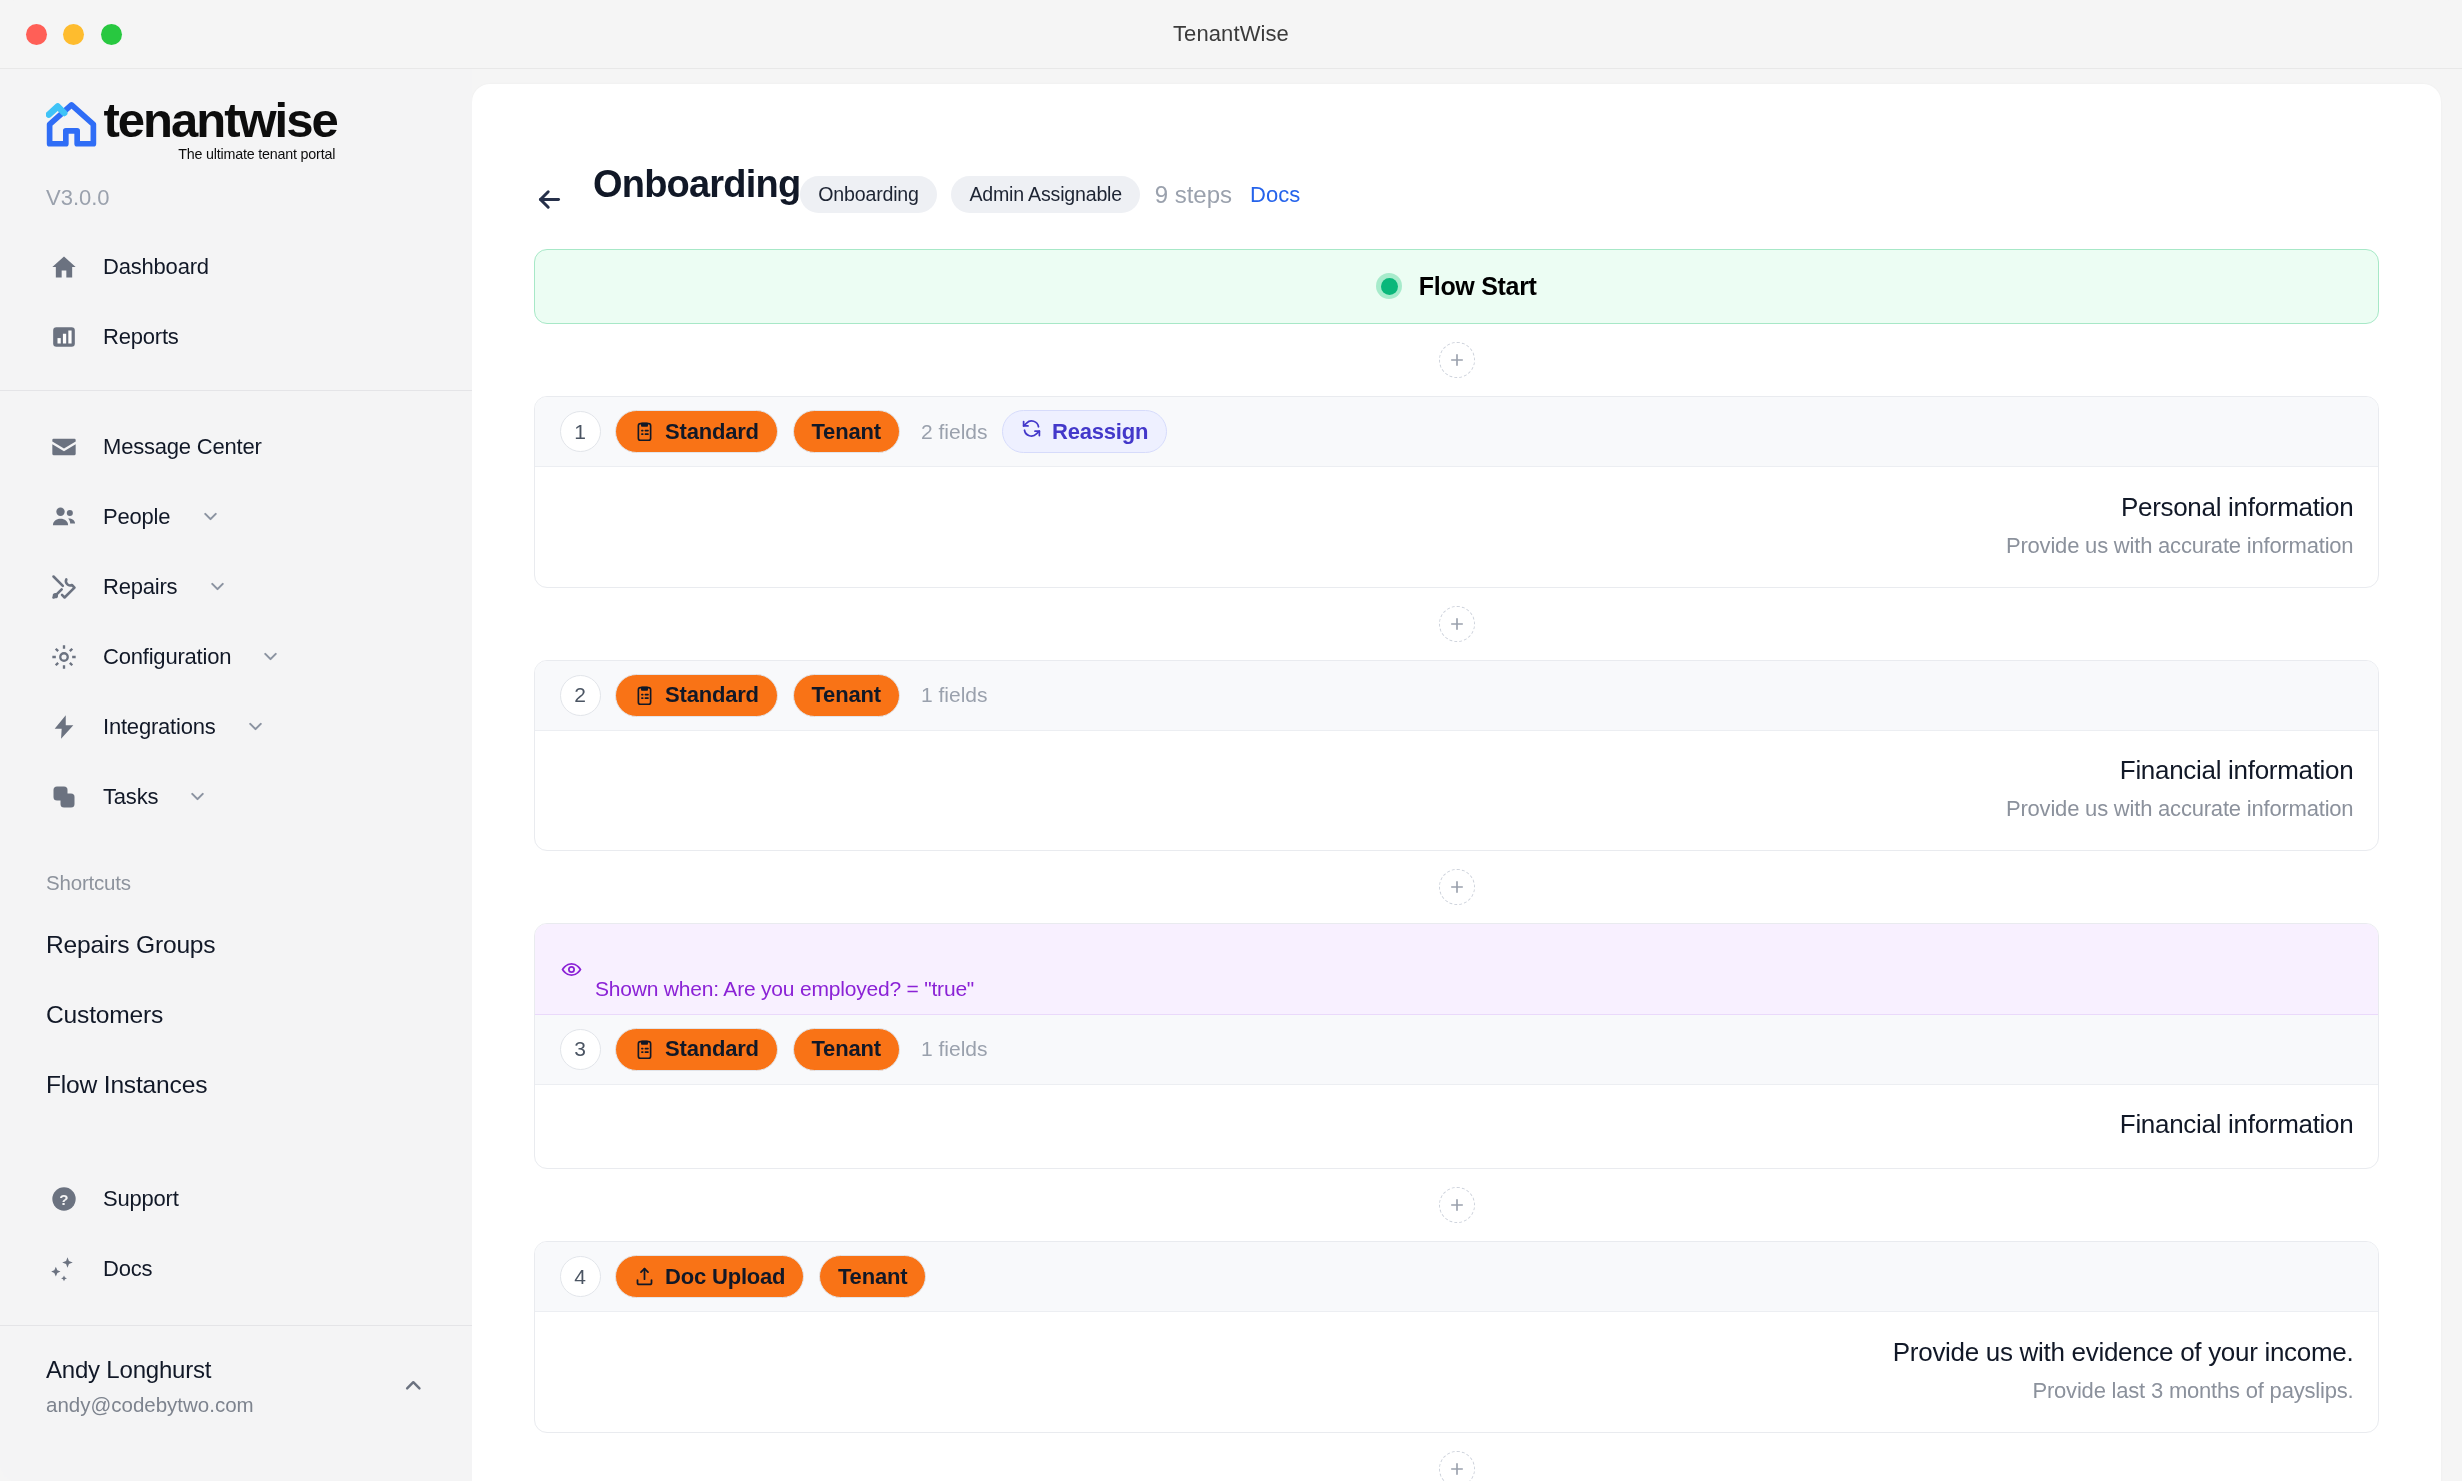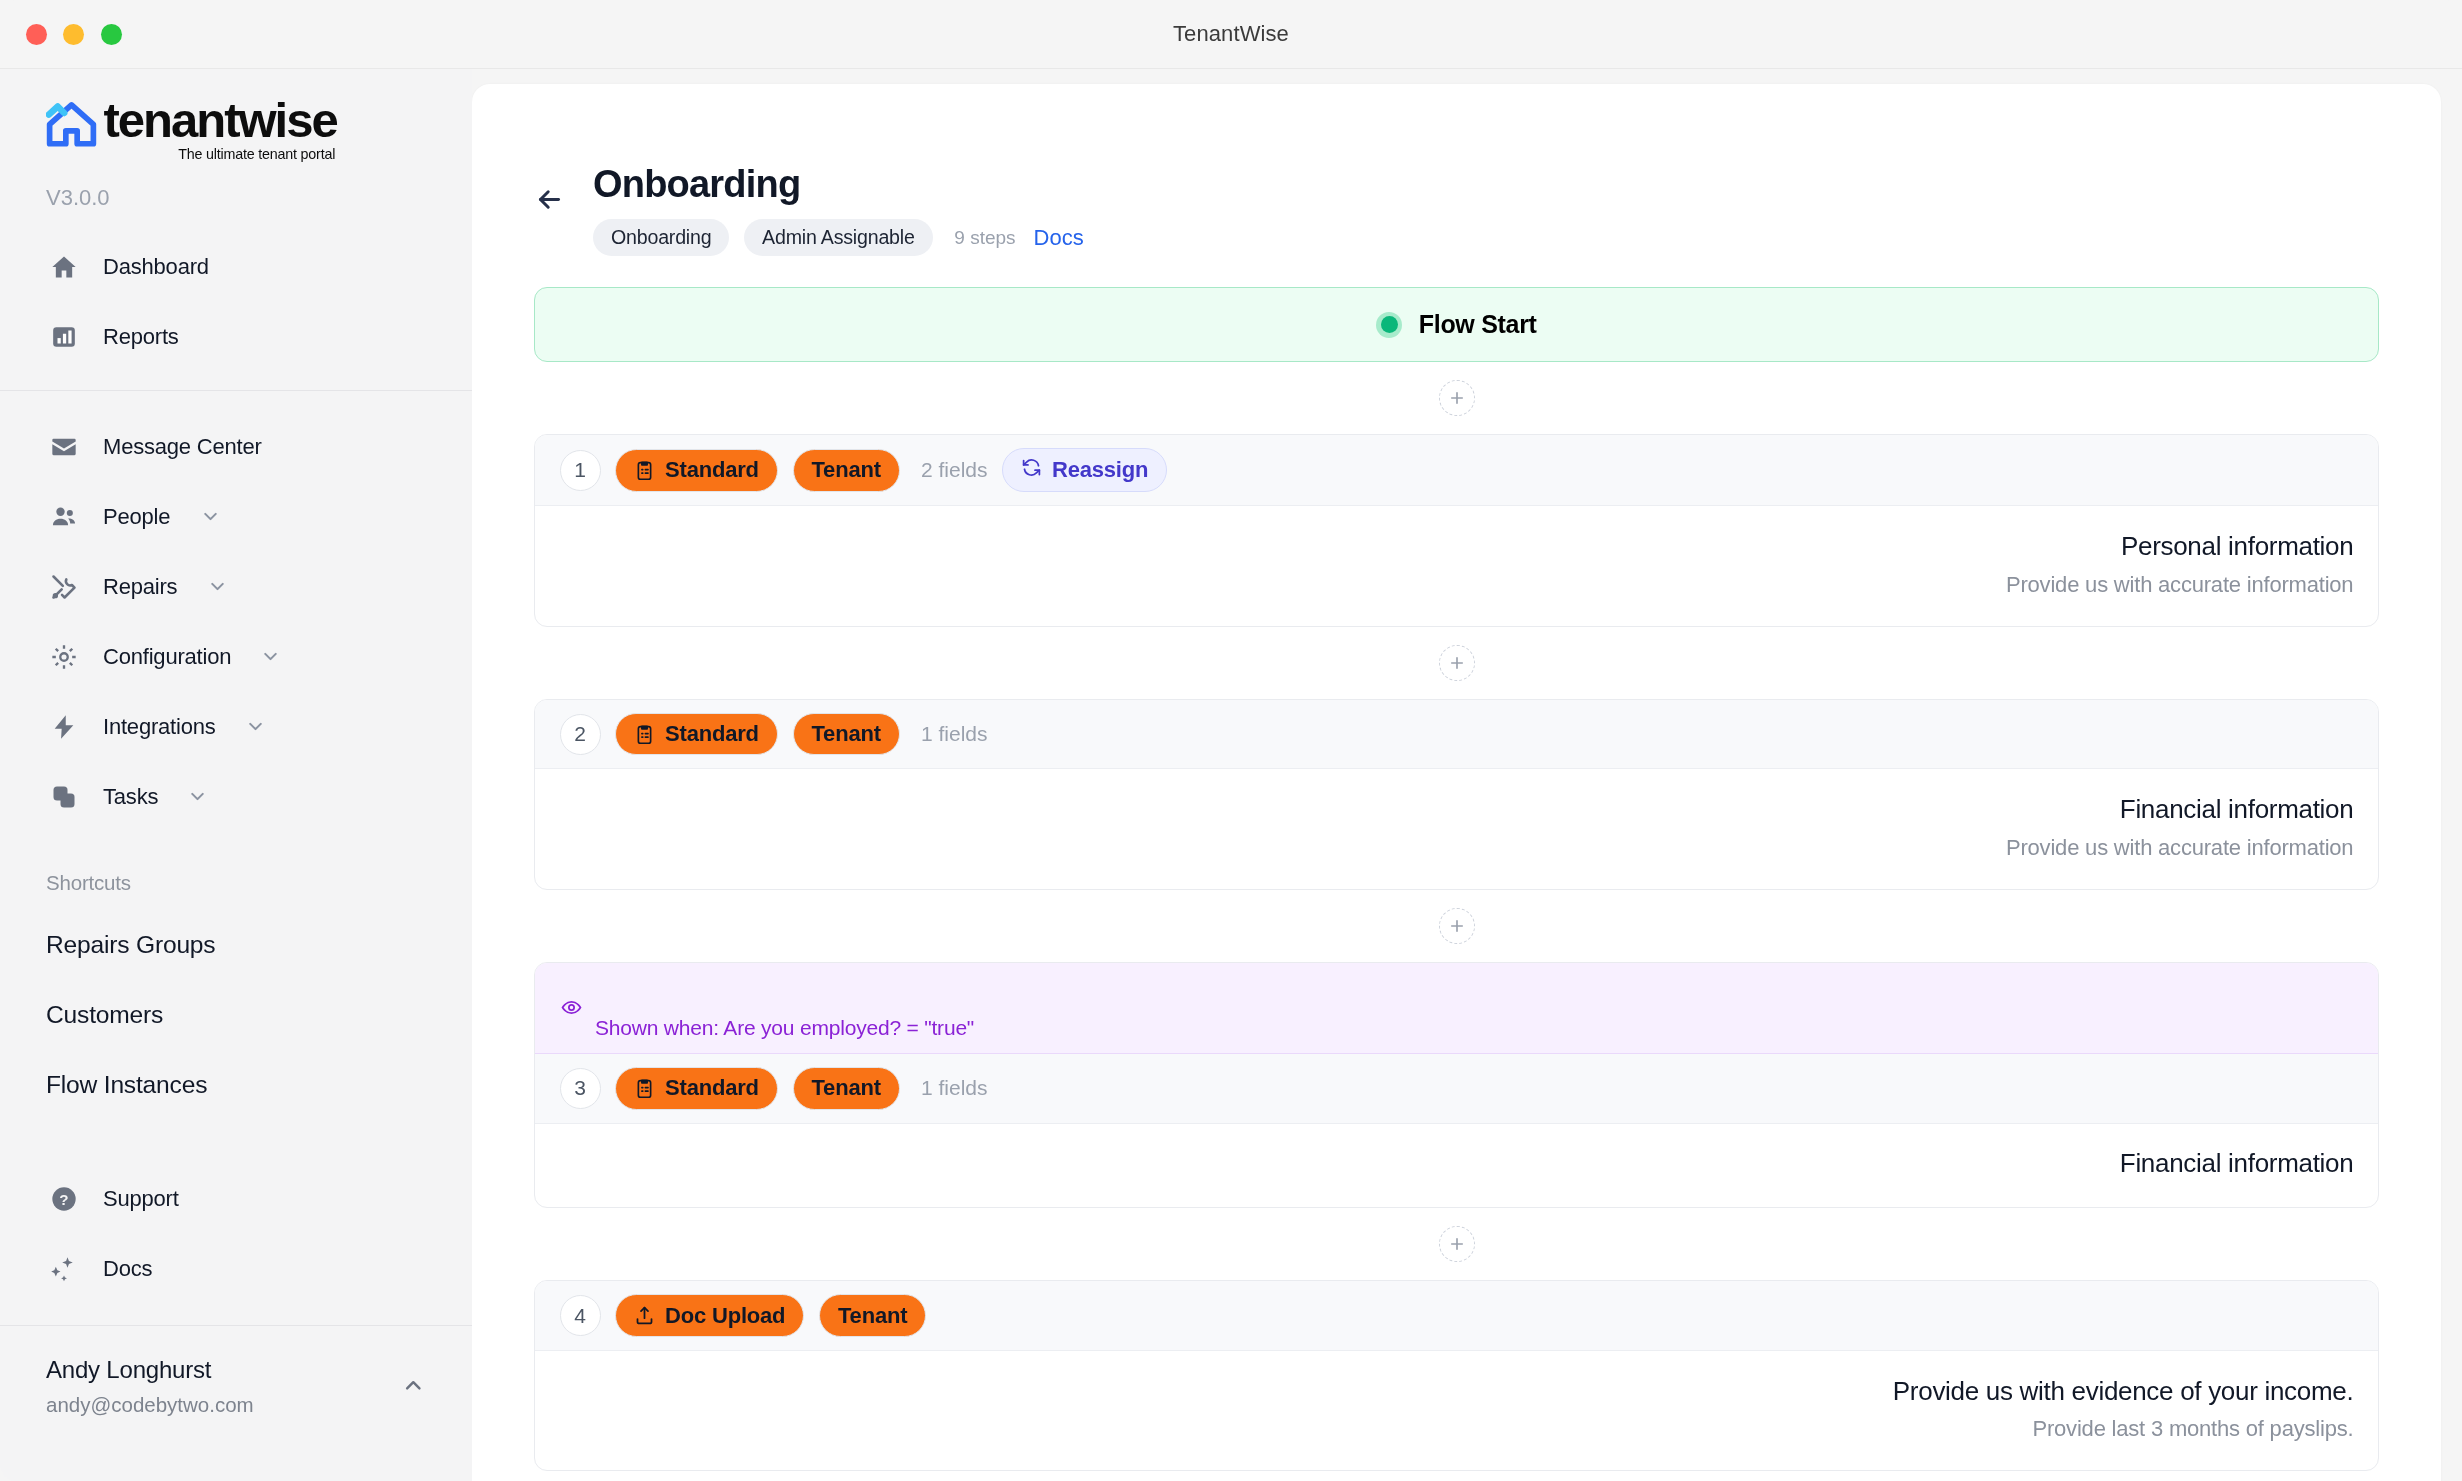--- a/index.html
+++ b/index.html
@@ -101,29 +101,29 @@
     background:#ffffff;
     border-radius:18px 18px 0 0;
     height:100%;
     overflow:hidden;
     box-shadow:0 0.8px 2.5px rgba(0,0,0,.04);
     padding:0 62px;
   }
 
   .page-head { display:flex; align-items:flex-start; gap:28px; padding-top:79px; }
   .back-btn { margin-top:21px; color:#26304a; cursor:pointer; }
-  .head-texts { display:flex; flex-direction:column; }
+  .head-texts { display:flex; flex-direction:row; }
   .page-title { font-size:38px; font-weight:700; color:#111827; letter-spacing:-0.8px; }
   .meta-row { display:flex; align-items:center; gap:14.7px; margin-top:13px; }
   .pill {
     background:#eef0f4; color:#1d2433;
     border-radius:818px; padding:7.4px 18px;
     font-size:19.6px; letter-spacing:-0.2px;
   }
-  .meta-muted { font-size:19px; color:#9aa1ad; margin-left:7px; }
+  .meta-muted { font-size:24px; color:#9aa1ad; margin-left:0; }
   .meta-link { font-size:22px; color:#2563eb; cursor:pointer; margin-left:3.3px; }
 
   
   .flow-start {
     margin-top:31px;
     height:75px;
     background:#ecfdf3;
     border:0.8px solid #a7e8c7;
     border-radius:13px;
     display:flex; align-items:center; justify-content:center;

